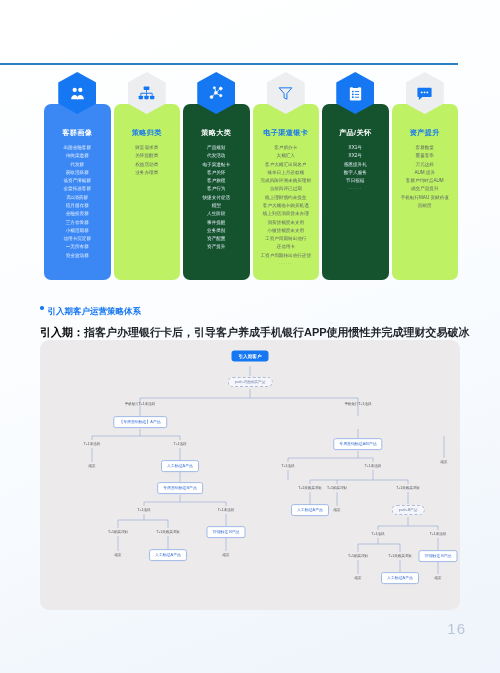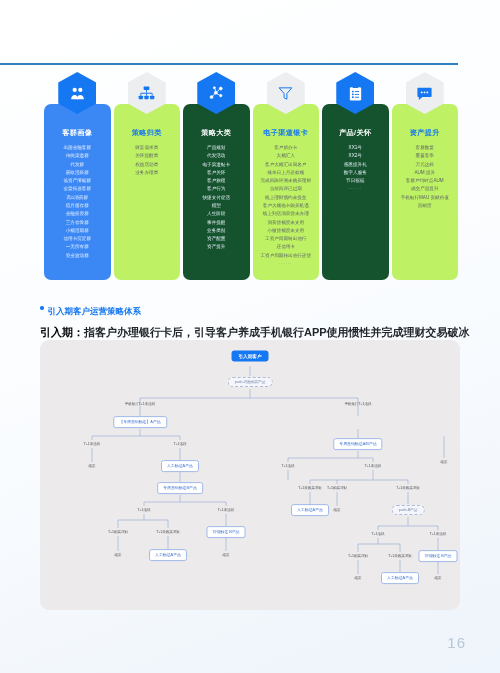--- a/index.html
+++ b/index.html
@@ -85,21 +85,21 @@
     border-radius: 2.5px; font-size: 3.9px; padding: 2.4px 5px;
   }
   .fnode.push {
     background: #f4f6fb; color: #6f82a8; border: .5px dashed #aebbd4;
     border-radius: 7px; font-size: 3.6px; padding: 2px 6px;
   }
   .fnode.plain { color: #4b4f56; font-size: 3.5px; }
 
   
   .page-num {
-    position: absolute; right: 34px; bottom: 22px;
+    position: absolute; right: 34px; bottom: 36px;
     font-size: 15px; color: #b9c6d6; letter-spacing: 1px;
   }
 </style>
 </head>
 <body>
 
 <div class="page">
 
   <div class="top-rule"></div>
 

